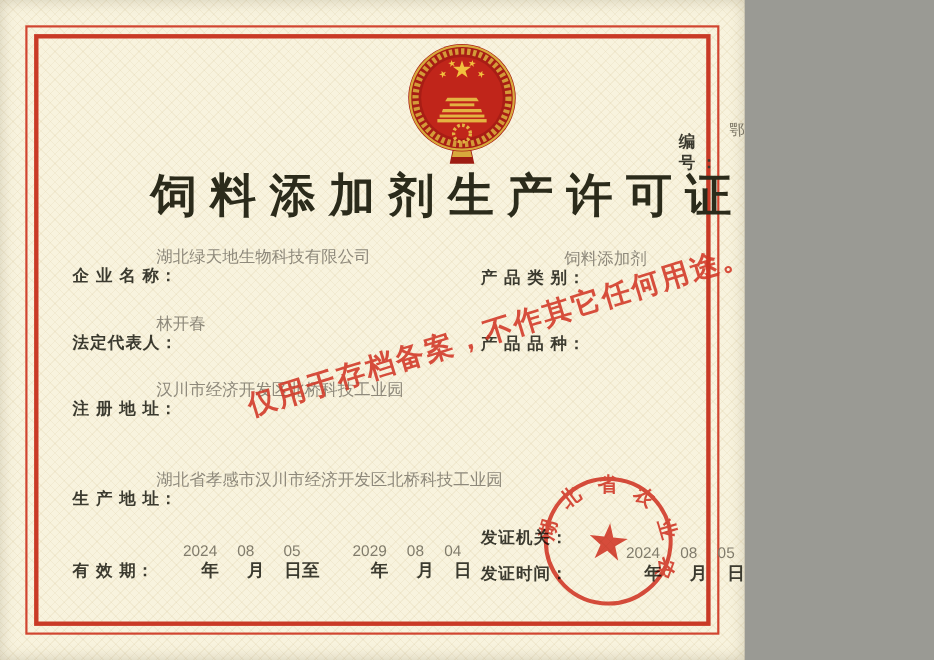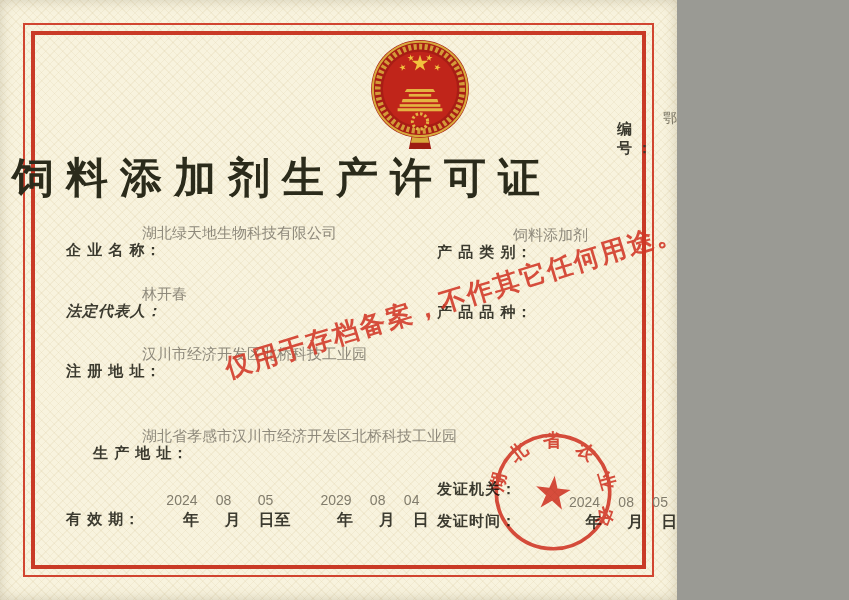--- a/index.html
+++ b/index.html
@@ -10,21 +10,21 @@
       repeating-linear-gradient(45deg, rgba(205,185,135,.14) 0 1px, transparent 1px 6px),
       repeating-linear-gradient(-45deg, rgba(205,185,135,.14) 0 1px, transparent 1px 6px);
     box-shadow: inset 0 0 14px rgba(90,80,50,.25);
     font-family:"Liberation Sans", sans-serif;
   }
   .border-outer{position:absolute;inset:23px;border:2px solid #d14530;pointer-events:none;}
   .border-inner{position:absolute;inset:31px;border:4px solid #c93a26;pointer-events:none;}
   .emblem{position:absolute;left:366px;top:38px;width:108px;height:114px;}
   .num-label{position:absolute;left:617px;top:120px;font-weight:bold;font-size:15px;letter-spacing:5px;color:#3b3a2f;}
   .num-value{position:absolute;left:663px;top:110px;font-size:14px;color:#7e7968;transform:rotate(-3deg);transform-origin:left center;white-space:nowrap;}
-  .title{position:absolute;left:0;right:0;top:150px;text-align:left;font-size:42px;font-weight:bold;letter-spacing:12px;padding-left:12px;color:#2b2b1b;}
+  .title{position:absolute;left:0;right:0;top:150px;text-align:right;font-size:42px;font-weight:bold;letter-spacing:12px;padding-left:12px;color:#2b2b1b;}
   .f-label{font-weight:bold;font-size:15px;letter-spacing:1px;color:#3b3a2f;white-space:nowrap;}
   .f-value{font-size:15px;color:#8e897b;white-space:nowrap;}
   .abs{position:absolute;}
   .varieties{position:absolute;left:511px;top:277px;width:293px;font-size:13.5px;line-height:23px;color:#8e897b;text-align:justify;}
   .date-row{position:absolute;display:flex;align-items:flex-end;}
   .dgroup{display:flex;flex-direction:column;align-items:center;margin:0 9px;}
   .dval{font-style:normal;font-size:14px;color:#817c6c;transform:translateX(-9px);line-height:16px;margin-bottom:3px;}
   .dunit{font-size:16px;font-weight:bold;color:#3b3a2f;line-height:18px;white-space:nowrap;}
   .gap-big{margin-left:30px;}
   .watermark{
@@ -69,27 +69,27 @@
 
   <div class="num-label">编 号：</div>
   <div class="num-value">鄂饲添(2024)T08001</div>
 
   <div class="title">饲料添加剂生产许可证</div>
 
   <div class="abs f-value" style="left:142px;top:224px;">湖北绿天地生物科技有限公司</div>
   <div class="abs f-label" style="left:66px;top:241px;">企 业 名 称：</div>
 
   <div class="abs f-value" style="left:142px;top:285px;">林开春</div>
-  <div class="abs f-label" style="left:66px;top:302px;font-style:italic;">法定代表人：</div>
+  <div class="abs f-label" style="left:66px;top:302px;">法定代表人：</div>
 
   <div class="abs f-value" style="left:142px;top:345px;">汉川市经济开发区北桥科技工业园</div>
   <div class="abs f-label" style="left:66px;top:362px;">注 册 地 址：</div>
 
   <div class="abs f-value" style="left:142px;top:427px;">湖北省孝感市汉川市经济开发区北桥科技工业园</div>
-  <div class="abs f-label" style="left:66px;top:444px;margin-left:27px;">生 产 地 址：</div>
+  <div class="abs f-label" style="left:66px;top:444px;">生 产 地 址：</div>
 
   <div class="date-row" style="left:66px;top:492px;">
     <span class="f-label" style="margin-right:26px;">有 效 期：</span>
     <span class="dgroup">
       <i class="dval">2024</i>
       <b class="dunit">年</b>
     </span>
     <span class="dgroup">
       <i class="dval">08</i>
       <b class="dunit">月</b>

